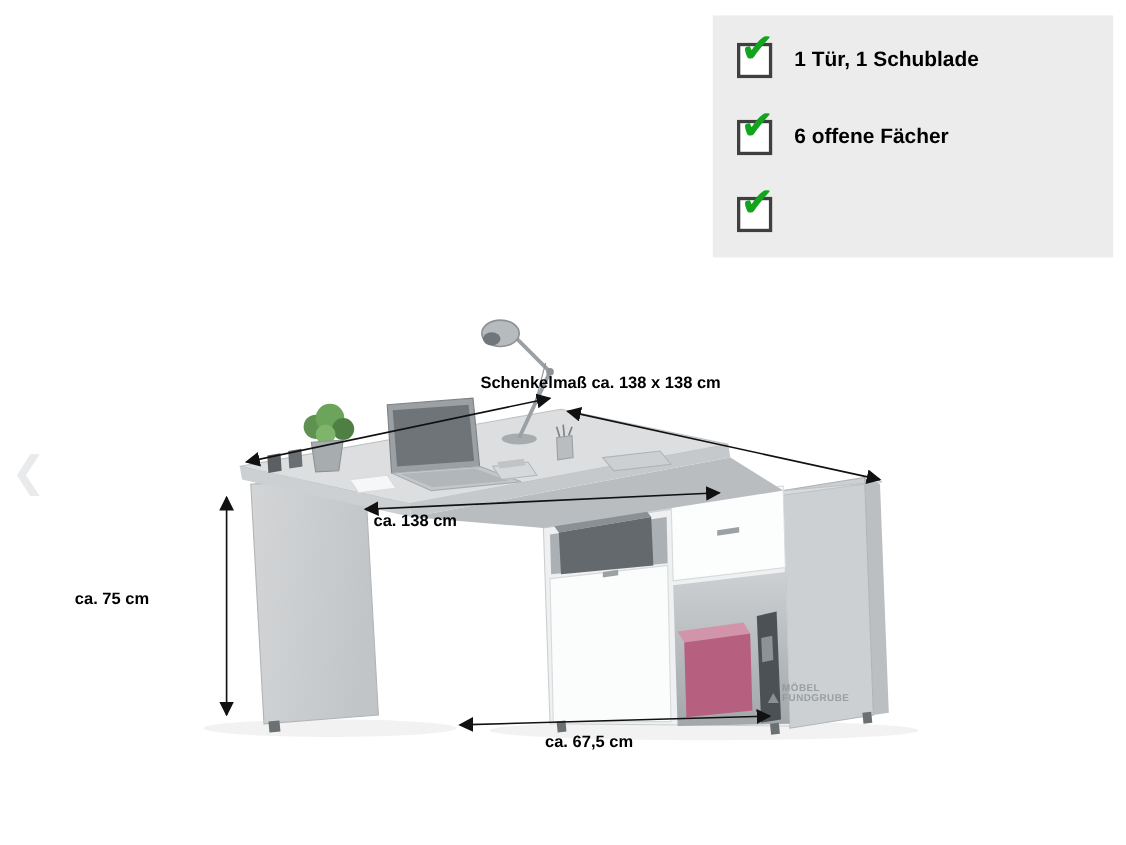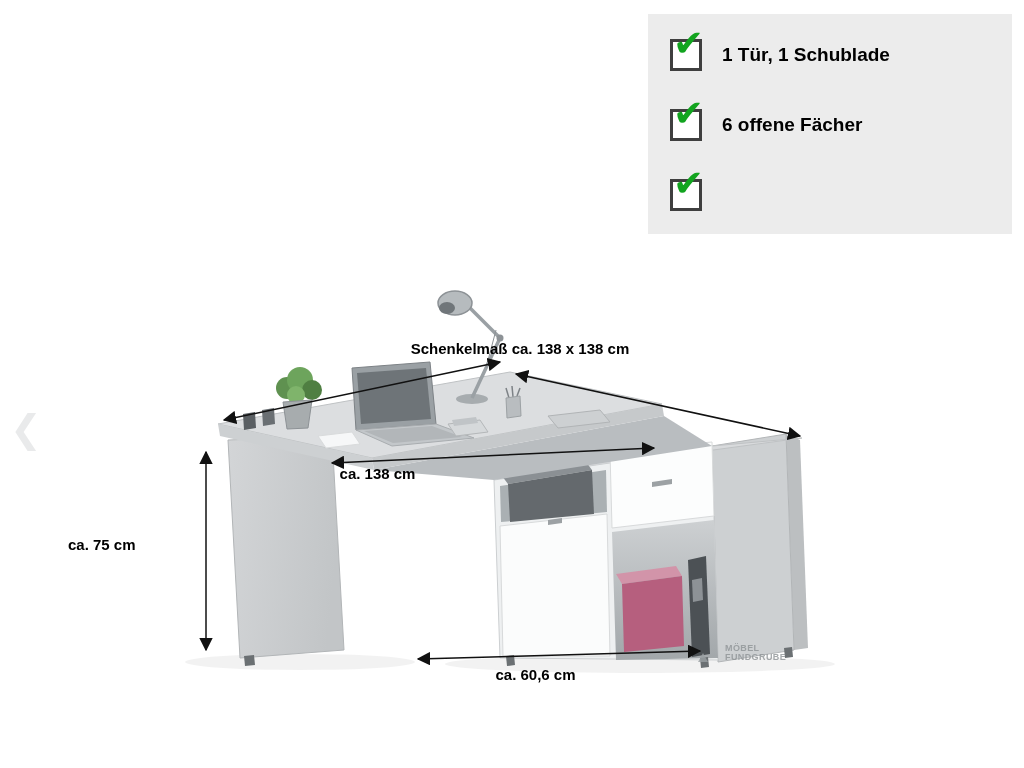--- a/index.html
+++ b/index.html
@@ -12,27 +12,27 @@
     background:#ececec;box-sizing:border-box;padding:24px 22px;}
   .feature-row{display:flex;align-items:center;gap:20px;height:34px;margin-bottom:36px;}
   .feature-row:last-child{margin-bottom:0;}
   .checkbox{position:relative;width:26px;height:26px;background:#fff;border:3px solid #3f3f3f;flex:0 0 auto;}
   .tick{position:absolute;left:0px;top:-17px;font-size:37px;line-height:1;color:#12a41f;
     font-weight:bold;font-family:"DejaVu Sans",sans-serif;}
   .feature-label{font-size:19px;font-weight:bold;color:#000;white-space:nowrap;}
 
   
   .dim-label{position:absolute;font-size:15px;font-weight:bold;color:#000;white-space:nowrap;}
-  .dim-legs{left:380px;top:340px;width:280px;text-align:center;}
+  .dim-legs{left:406px;top:340px;width:280px;text-align:center;}
   .dim-width{left:320px;top:465px;width:115px;text-align:center;}
   .dim-height{left:68px;top:536px;width:108px;}
   .dim-depth{left:468px;top:666px;width:135px;text-align:center;}
 
   
-  .watermark{position:absolute;left:698px;top:644px;display:flex;align-items:flex-end;gap:17px;opacity:.8;}
+  .watermark{position:absolute;left:698px;top:621px;display:flex;align-items:flex-end;gap:3px;opacity:.8;}
   .wm-icon{width:0;height:0;border-left:5px solid transparent;border-right:5px solid transparent;
     border-bottom:9px solid #9aa0a3;margin-top:2px;}
   .wm-text{display:flex;flex-direction:column;line-height:9px;}
   .wm-l1,.wm-l2{font-size:9px;font-weight:bold;color:#8e9396;letter-spacing:.4px;}
 
   
   .gallery-prev{position:absolute;left:10px;top:410px;font-size:38px;line-height:1;
     color:#e9eaeb;font-family:"DejaVu Sans",sans-serif;cursor:pointer;}
 </style>
 </head>
@@ -150,21 +150,21 @@
       <line x1="516" y1="374" x2="800" y2="436" marker-start="url(#ah)" marker-end="url(#ah)"></line>
       <line x1="332" y1="463" x2="654" y2="448" marker-start="url(#ah)" marker-end="url(#ah)"></line>
       <line x1="206" y1="452" x2="206" y2="650" marker-start="url(#ah)" marker-end="url(#ah)"></line>
       <line x1="418" y1="659" x2="700" y2="651" marker-start="url(#ah)" marker-end="url(#ah)"></line>
     </g>
   </svg>
 
   <div class="dim-label dim-legs">Schenkelmaß ca. 138 x 138 cm</div>
   <div class="dim-label dim-width">ca. 138 cm</div>
   <div class="dim-label dim-height">ca. 75 cm</div>
-  <div class="dim-label dim-depth">ca. 60,6 cm</div>
+  <div class="dim-label dim-depth">ca. 67,5 cm</div>
 
   <div class="features-box">
     <div class="feature-row">
       <span class="checkbox">
           <span class="tick">✔</span>
         </span>
       <span class="feature-label">1 Tür, 1 Schublade</span>
     </div>
     <div class="feature-row">
       <span class="checkbox">

